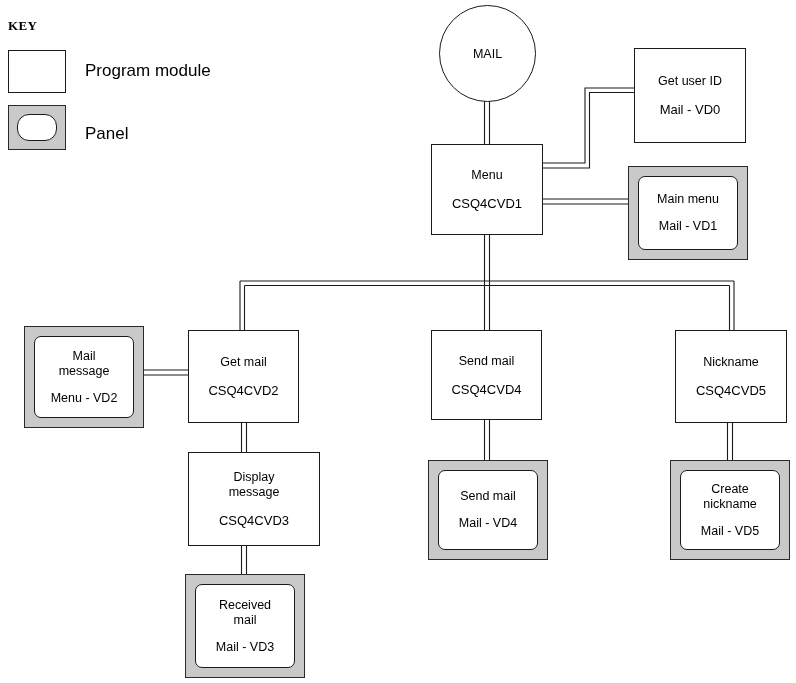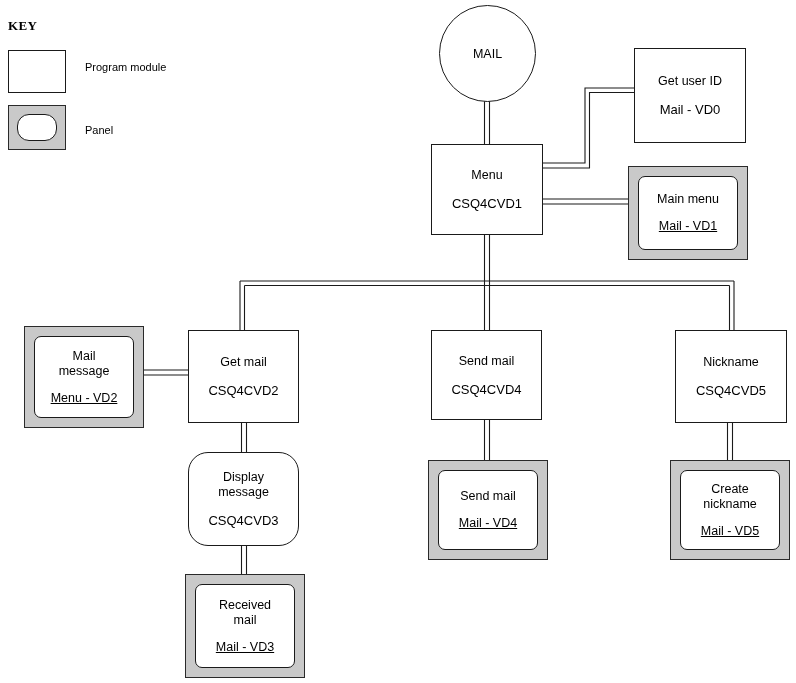--- a/index.html
+++ b/index.html
@@ -2,37 +2,37 @@
 <html><head>
 <meta charset="utf-8">
 <style>
   html,body{margin:0;padding:0;background:#ffffff;}
   body{width:796px;height:683px;position:relative;overflow:hidden;
        font-family:"Liberation Sans","DejaVu Sans",sans-serif;color:#000;}
 
   #diagram{position:absolute;left:0;top:0;width:796px;height:683px;}
 
   .key-title{position:absolute;font-size:13px;font-weight:bold;letter-spacing:0.3px;}
-  .key-label{position:absolute;font-size:11px;}
+  .key-label{position:absolute;font-size:17px;}
 
   
   .module{position:absolute;background:#ffffff;border:1.4px solid #1a1a1a;
           box-sizing:border-box;display:flex;flex-direction:column;
           align-items:center;justify-content:center;}
   .module .line1{font-size:12.5px;text-align:center;line-height:15px;}
   .module .line2{font-size:13px;text-align:center;line-height:15px;margin-top:13px;}
 
   
   .panel{position:absolute;background:#c9c9c9;border:1.3px solid #2a2a2a;
          box-sizing:border-box;padding:9px;}
   .panel-inner{width:100%;height:100%;background:#ffffff;border:1.4px solid #1a1a1a;
                border-radius:7px;box-sizing:border-box;display:flex;flex-direction:column;
                align-items:center;justify-content:center;}
   .panel-inner .line1{font-size:12.5px;text-align:center;line-height:15px;}
-  .panel-inner .line2{font-size:12.5px;text-align:center;line-height:15px;margin-top:12px;text-decoration:underline;}
+  .panel-inner .line2{font-size:12.5px;text-align:center;line-height:15px;margin-top:12px;}
 
   
   .key-module{position:absolute;background:#fff;border:1.4px solid #1a1a1a;box-sizing:border-box;}
   .key-panel{position:absolute;background:#c9c9c9;border:1.3px solid #2a2a2a;box-sizing:border-box;padding:8px;}
   .key-panel-inner{width:100%;height:100%;background:#fff;border:1.4px solid #1a1a1a;border-radius:12px;box-sizing:border-box;}
 
   .root-node{position:absolute;border:1.4px solid #1a1a1a;border-radius:50%;
              background:#fff;box-sizing:border-box;display:flex;align-items:center;
              justify-content:center;font-size:12.5px;}
 
@@ -120,21 +120,21 @@
       <span class="line1">message</span>
       <span class="line2">Menu - VD2</span>
     </div>
   </div>
 
   <div class="module" style="left:188px;top:330px;width:111px;height:93px;">
     <span class="line1">Get mail</span>
     <span class="line2">CSQ4CVD2</span>
   </div>
 
-  <div class="module" style="left:188px;top:452px;width:111px;height:94px;border-radius:20px;">
+  <div class="module" style="left:188px;top:452px;width:132px;height:94px;">
     <span class="line1">Display</span>
     <span class="line1">message</span>
     <span class="line2">CSQ4CVD3</span>
   </div>
 
   <div class="panel" style="left:185px;top:574px;width:120px;height:104px;">
     <div class="panel-inner">
       <span class="line1">Received</span>
       <span class="line1">mail</span>
       <span class="line2">Mail - VD3</span>

